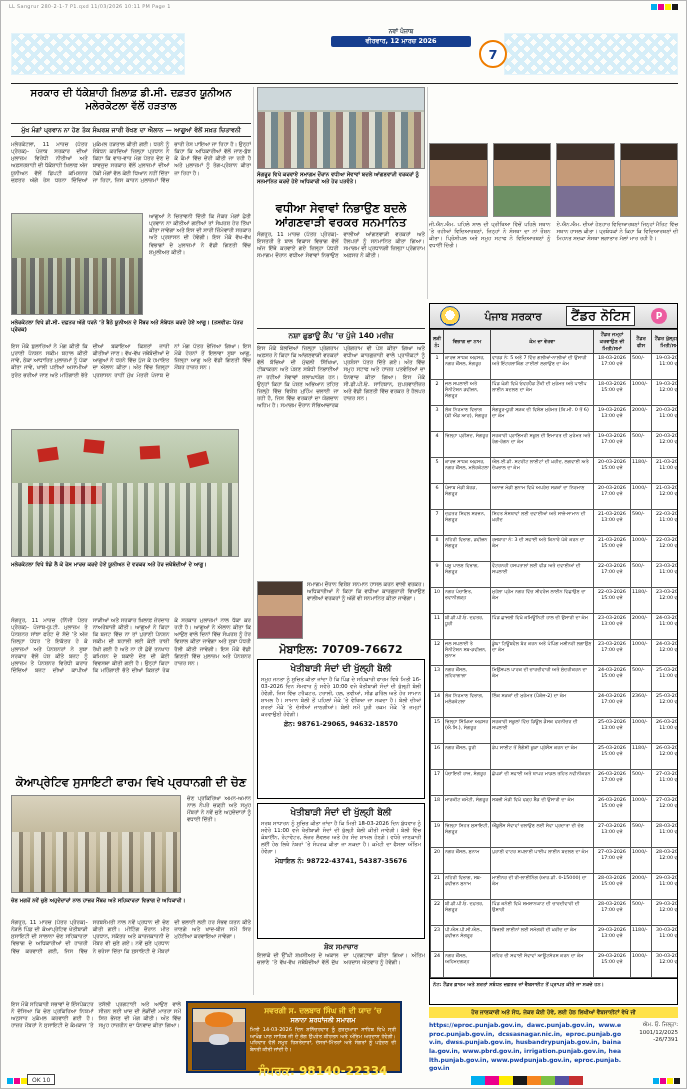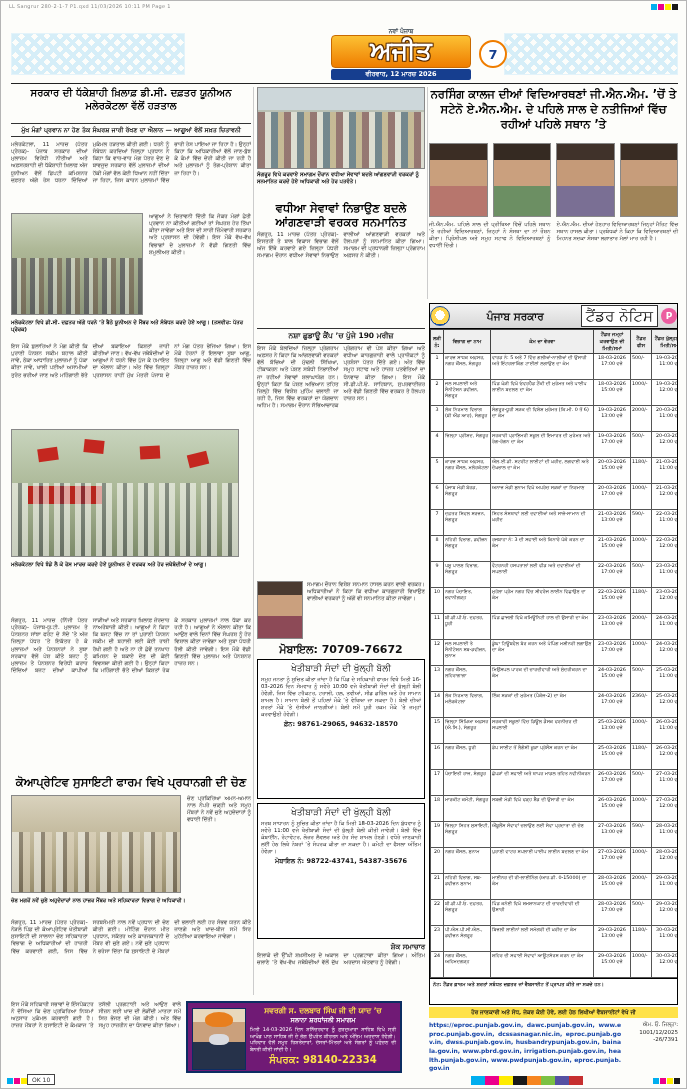--- a/index.html
+++ b/index.html
@@ -77,76 +77,76 @@
   .a3-headline{position:absolute;left:10px;top:774px;width:240px;font-size:11.5px;}
   .a3-photo{left:10px;top:794px;width:170px;height:98px;
      background:linear-gradient(180deg,#d9d2bd 0%,#b8ae8e 60%,#978c6c 100%);}
   .a3-photo::after{height:62%;
      background:repeating-linear-gradient(90deg,rgba(245,245,240,.6) 0 7px,rgba(70,60,55,.4) 7px 11px,rgba(230,220,200,.55) 11px 18px,transparent 18px 22px);}
   .a3-side{position:absolute;left:186px;top:794px;width:64px;height:98px;}
   .a3-caption{left:10px;top:896px;width:240px;}
   .a3-body{position:absolute;left:10px;top:918px;width:240px;height:78px;}
   .bl-text{position:absolute;left:10px;top:1000px;width:170px;height:72px;}
 
-  .memorial{position:absolute;left:185px;top:1000px;width:216px;height:72px;background:#701a75;
+  .memorial{position:absolute;left:185px;top:1000px;width:216px;height:72px;background:#a16207;
      border:2px solid #0c2d62;box-sizing:border-box;color:#fff;padding:3px 4px 3px 62px;}
   .memorial-photo{position:absolute;left:4px;top:5px;width:52px;height:60px;border:1px solid #0c2d62;
      background:linear-gradient(180deg,#e8d8bd 0 22%,#caa07c 22% 55%,#26324a 55% 100%);}
   .memorial-photo::before{content:"";position:absolute;left:12px;top:3px;width:28px;height:15px;
      border-radius:50% 50% 42% 42%;background:#e87f1e;}
   .memorial-photo::after{content:"";position:absolute;left:16px;top:25px;width:20px;height:11px;
      border-radius:40%;background:#dadbe0;}
   .memorial-title{color:#ffe24a;font-size:7.5px;font-weight:800;text-align:center;line-height:1.2;}
   .memorial-sub{font-size:6.5px;font-weight:700;text-align:center;margin-top:1px;}
   .memorial-body{font-size:5px;line-height:1.3;text-align:justify;margin-top:2px;}
-  .memorial-phone{color:#ffe24a;font-size:10px;font-weight:800;text-align:center;margin-top:2px;}
+  .memorial-phone{color:#ffe24a;font-size:12px;font-weight:800;text-align:center;margin-top:12px;}
 
   
   .m-photo{left:256px;top:86px;width:168px;height:82px;
      background:linear-gradient(180deg,#cdd7da 0 28%,#b9c0b4 28% 100%);}
   .m-photo::after{height:70%;
      background:repeating-linear-gradient(90deg,rgba(120,60,60,.55) 0 7px,rgba(245,242,230,.6) 7px 13px,rgba(60,90,110,.55) 13px 20px,rgba(210,180,120,.5) 20px 26px);}
   .m-caption{left:256px;top:170px;width:168px;}
   .m-headline{position:absolute;left:256px;top:200px;width:168px;font-size:11.5px;}
   .m-body-a{position:absolute;left:256px;top:230px;width:168px;height:95px;}
   .m-inset-head{position:absolute;left:256px;top:327px;width:168px;font-size:7.5px;font-weight:800;
      text-align:center;border-top:1px solid #333;border-bottom:1px solid #333;padding:2px 0;}
   .m-body-b{position:absolute;left:256px;top:344px;width:168px;height:232px;}
   .m-portrait{left:256px;top:580px;width:46px;height:58px;
      background:linear-gradient(180deg,#4a3a30 0 24%,#caa07e 24% 60%,#8d4a57 60% 100%);}
   .m-port-text{position:absolute;left:306px;top:580px;width:118px;height:58px;}
   .m-contact{position:absolute;left:256px;top:642px;width:168px;font-size:11px;font-weight:800;text-align:center;}
   .m-ad{position:absolute;left:256px;width:168px;border:1.5px solid #000;box-sizing:border-box;
      padding:3px;background:#fff;}
   .ad1{top:658px;height:140px;} .ad2{top:802px;height:136px;}
-  .ad-title{font-size:9px;font-weight:400;text-align:center;line-height:1.2;}
+  .ad-title{font-size:9px;font-weight:700;text-align:center;line-height:1.2;}
   .ad-body{font-size:5.3px;line-height:1.32;text-align:justify;margin-top:2px;}
   .ad-phone{font-size:6.5px;font-weight:800;text-align:center;margin-top:2px;}
   .m-brief{position:absolute;left:256px;top:942px;width:168px;height:54px;}
-  .brief-head{font-size:7px;font-weight:800;text-align:right;margin-bottom:1px;}
+  .brief-head{font-size:7px;font-weight:800;text-align:center;margin-bottom:1px;}
 
   
   .r-headline{position:absolute;left:428px;top:86px;width:249px;font-size:11.5px;line-height:1.3;}
   .r-photos{position:absolute;left:428px;top:142px;width:249px;height:74px;display:flex;gap:5px;}
   .portrait{flex:1;border:1px solid #888;box-sizing:border-box;}
   .pA{background:linear-gradient(180deg,#3b2d24 0 22%,#c99f7c 22% 58%,#b7766d 58% 100%);}
   .pB{background:linear-gradient(180deg,#352a22 0 22%,#caa07e 22% 58%,#6c8f63 58% 100%);}
   .pC{background:linear-gradient(180deg,#40322a 0 22%,#c59a78 22% 58%,#7a6f94 58% 100%);}
   .pD{background:linear-gradient(180deg,#392c23 0 22%,#c79d7b 22% 58%,#a08458 58% 100%);}
   .r-captions{position:absolute;left:428px;top:220px;width:249px;height:78px;display:flex;gap:6px;}
   .r-cap{flex:1;font-size:5.3px;line-height:1.32;text-align:justify;}
 
   .tender{position:absolute;left:428px;top:302px;width:249px;height:702px;border:1.5px solid #000;
      box-sizing:border-box;background:#fff;overflow:hidden;}
-  .tender-head{height:24px;display:flex;align-items:center;gap:3px;padding:0 0;
+  .tender-head{height:24px;display:flex;align-items:center;gap:16px;padding:0 10px;
      background:linear-gradient(180deg,#f3f3f3,#d7d7d7);border-bottom:1px solid #000;}
   .gov-logo{width:18px;height:18px;border-radius:50%;flex:0 0 18px;border:1px solid #1a4fa0;
      background:radial-gradient(circle at 50% 45%,#fff 0 35%,#ffd54d 35% 70%,#1a4fa0 70% 100%);}
   .gov-title{flex:1;text-align:center;font-size:10.5px;font-weight:800;}
-  .notice-title{font-size:15px;font-weight:400;border:1px solid #333;padding:1px 4px;background:#fff;}
+  .notice-title{font-size:13px;font-weight:700;border:1px solid #333;padding:1px 4px;background:#fff;}
   .p-logo{width:16px;height:16px;border-radius:50%;flex:0 0 16px;background:#ec5da0;color:#fff;
      font-size:9px;font-weight:800;display:flex;align-items:center;justify-content:center;}
   .tender-table{width:100%;border-collapse:collapse;table-layout:fixed;}
   .tender-table th{font-size:5px;font-weight:800;border:1px solid #444;padding:1px;background:#efefef;text-align:center;}
   .tender-table td{font-size:4.8px;line-height:1.25;border:1px solid #555;padding:1px;vertical-align:top;height:23px;}
   .tender-table th:nth-child(1){width:10px;} .tender-table th:nth-child(2){width:44px;}
   .tender-table th:nth-child(3){width:100px;} .tender-table th:nth-child(4){width:34px;}
   .tender-table th:nth-child(5){width:18px;} .tender-table th:nth-child(6){width:34px;}
   .tender-table td:first-child{text-align:center;}
   .datecell{white-space:pre-line;text-align:center;}
@@ -169,21 +169,20 @@
       <i class="sw-m"></i>
       <i class="sw-y"></i>
       <i class="sw-k"></i>
   </div>
 
   <div class="masthead">
     <div class="decor left"></div>
     <div class="decor right"></div>
     <div class="paper-wrap">
       <div class="tagline">ਨਵਾਂ ਪੰਜਾਬ</div>
-      <div class="paper-name">ਅਜੀਤ</div>
       <div class="date-strip">ਵੀਰਵਾਰ, 12 ਮਾਰਚ 2026</div>
     </div>
     <div class="page-circle">7</div>
   </div>
   <div class="mast-rule"></div>
   <div class="vrule vr1"></div>
   <div class="vrule vr2"></div>
 
   <div class="hgroup a1-headline">ਸਰਕਾਰ ਦੀ ਧੱਕੇਸ਼ਾਹੀ ਖ਼ਿਲਾਫ਼ ਡੀ.ਸੀ. ਦਫ਼ਤਰ ਯੂਨੀਅਨ ਮਲੇਰਕੋਟਲਾ ਵੱਲੋਂ ਹੜਤਾਲ</div>
   <div class="a1-kicker">ਮੁੱਖ ਮੰਗਾਂ ਪ੍ਰਵਾਨ ਨਾ ਹੋਣ ਤੱਕ ਸੰਘਰਸ਼ ਜਾਰੀ ਰੱਖਣ ਦਾ ਐਲਾਨ — ਆਗੂਆਂ ਵੱਲੋਂ ਸਖ਼ਤ ਚਿਤਾਵਨੀ</div>
@@ -216,42 +215,41 @@
     <div class="memorial-title">ਸਵਰਗੀ ਸ. ਦਲਬਾਰ ਸਿੰਘ ਜੀ ਦੀ ਯਾਦ ’ਚ</div>
     <div class="memorial-sub">ਸਲਾਨਾ ਸ਼ਰਧਾਂਜਲੀ ਸਮਾਗਮ</div>
     <div class="memorial-body">ਮਿਤੀ 14-03-2026 ਦਿਨ ਸ਼ਨਿੱਚਰਵਾਰ ਨੂੰ ਗੁਰਦੁਆਰਾ ਸਾਹਿਬ ਵਿਖੇ ਸ੍ਰੀ ਆਖੰਡ ਪਾਠ ਸਾਹਿਬ ਜੀ ਦੇ ਭੋਗ ਉਪਰੰਤ ਕੀਰਤਨ ਅਤੇ ਅੰਤਿਮ ਅਰਦਾਸ ਹੋਵੇਗੀ। ਪਰਿਵਾਰ ਵੱਲੋਂ ਸਮੂਹ ਰਿਸ਼ਤੇਦਾਰਾਂ, ਦੋਸਤਾਂ-ਮਿੱਤਰਾਂ ਅਤੇ ਸੰਗਤਾਂ ਨੂੰ ਪਹੁੰਚਣ ਦੀ ਬੇਨਤੀ ਕੀਤੀ ਜਾਂਦੀ ਹੈ।</div>
     <div class="memorial-phone">ਸੰਪਰਕ: 98140-22334</div>
   </div>
 
   <div class="photo m-photo"></div>
   <div class="caption m-caption">ਸੰਗਰੂਰ ਵਿਖੇ ਕਰਵਾਏ ਸਮਾਗਮ ਦੌਰਾਨ ਵਧੀਆ ਸੇਵਾਵਾਂ ਬਦਲੇ ਆਂਗਣਵਾੜੀ ਵਰਕਰਾਂ ਨੂੰ ਸਨਮਾਨਿਤ ਕਰਦੇ ਹੋਏ ਅਧਿਕਾਰੀ ਅਤੇ ਹੋਰ ਪਤਵੰਤੇ।</div>
   <div class="hgroup m-headline">ਵਧੀਆ ਸੇਵਾਵਾਂ ਨਿਭਾਉਣ ਬਦਲੇ ਆਂਗਣਵਾੜੀ ਵਰਕਰ ਸਨਮਾਨਿਤ</div>
   <div class="body cols2 m-body-a">ਸੰਗਰੂਰ, 11 ਮਾਰਚ (ਪੱਤਰ ਪ੍ਰੇਰਕ)- ਇਸਤਰੀ ਤੇ ਬਾਲ ਵਿਕਾਸ ਵਿਭਾਗ ਵੱਲੋਂ ਅੱਜ ਇੱਥੇ ਕਰਵਾਏ ਗਏ ਜ਼ਿਲ੍ਹਾ ਪੱਧਰੀ ਸਮਾਗਮ ਦੌਰਾਨ ਵਧੀਆ ਸੇਵਾਵਾਂ ਨਿਭਾਉਣ ਵਾਲੀਆਂ ਆਂਗਣਵਾੜੀ ਵਰਕਰਾਂ ਅਤੇ ਹੈਲਪਰਾਂ ਨੂੰ ਸਨਮਾਨਿਤ ਕੀਤਾ ਗਿਆ। ਸਮਾਗਮ ਦੀ ਪ੍ਰਧਾਨਗੀ ਜ਼ਿਲ੍ਹਾ ਪ੍ਰੋਗਰਾਮ ਅਫ਼ਸਰ ਨੇ ਕੀਤੀ।</div>
-  <div class="m-inset-head">ਨਸ਼ਾ ਛੁਡਾਊ ਕੈਂਪ ’ਚ ਪੁੱਜੇ 190 ਮਰੀਜ਼</div>
+  <div class="m-inset-head">ਨਸ਼ਾ ਛੁਡਾਊ ਕੈਂਪ ’ਚ ਪੁੱਜੇ 140 ਮਰੀਜ਼</div>
   <div class="body cols2 m-body-b">ਇਸ ਮੌਕੇ ਬੋਲਦਿਆਂ ਜ਼ਿਲ੍ਹਾ ਪ੍ਰੋਗਰਾਮ ਅਫ਼ਸਰ ਨੇ ਕਿਹਾ ਕਿ ਆਂਗਣਵਾੜੀ ਵਰਕਰਾਂ ਵੱਲੋਂ ਬੱਚਿਆਂ ਦੀ ਮੁੱਢਲੀ ਸਿੱਖਿਆ, ਟੀਕਾਕਰਨ ਅਤੇ ਪੋਸ਼ਣ ਸਬੰਧੀ ਨਿਭਾਈਆਂ ਜਾ ਰਹੀਆਂ ਸੇਵਾਵਾਂ ਸ਼ਲਾਘਾਯੋਗ ਹਨ। ਉਨ੍ਹਾਂ ਕਿਹਾ ਕਿ ਪੋਸ਼ਣ ਅਭਿਆਨ ਤਹਿਤ ਜ਼ਿਲ੍ਹੇ ਵਿੱਚ ਵਿਸ਼ੇਸ਼ ਮੁਹਿੰਮ ਚਲਾਈ ਜਾ ਰਹੀ ਹੈ, ਜਿਸ ਵਿੱਚ ਵਰਕਰਾਂ ਦਾ ਯੋਗਦਾਨ ਅਹਿਮ ਹੈ। ਸਮਾਗਮ ਦੌਰਾਨ ਸੱਭਿਆਚਾਰਕ ਪ੍ਰੋਗਰਾਮ ਵੀ ਪੇਸ਼ ਕੀਤਾ ਗਿਆ ਅਤੇ ਵਧੀਆ ਕਾਰਗੁਜ਼ਾਰੀ ਵਾਲੇ ਪ੍ਰਾਜੈਕਟਾਂ ਨੂੰ ਪ੍ਰਸ਼ੰਸਾ ਪੱਤਰ ਦਿੱਤੇ ਗਏ। ਅੰਤ ਵਿੱਚ ਸਮੂਹ ਸਟਾਫ ਅਤੇ ਹਾਜ਼ਰ ਪਤਵੰਤਿਆਂ ਦਾ ਧੰਨਵਾਦ ਕੀਤਾ ਗਿਆ। ਇਸ ਮੌਕੇ ਸੀ.ਡੀ.ਪੀ.ਓ. ਸਾਹਿਬਾਨ, ਸੁਪਰਵਾਈਜ਼ਰ ਅਤੇ ਵੱਡੀ ਗਿਣਤੀ ਵਿੱਚ ਵਰਕਰ ਤੇ ਹੈਲਪਰ ਹਾਜ਼ਰ ਸਨ।</div>
   <div class="photo m-portrait"></div>
   <div class="body m-port-text">ਸਮਾਗਮ ਦੌਰਾਨ ਵਿਸ਼ੇਸ਼ ਸਨਮਾਨ ਹਾਸਲ ਕਰਨ ਵਾਲੀ ਵਰਕਰ। ਅਧਿਕਾਰੀਆਂ ਨੇ ਕਿਹਾ ਕਿ ਵਧੀਆ ਕਾਰਗੁਜ਼ਾਰੀ ਵਿਖਾਉਣ ਵਾਲੀਆਂ ਵਰਕਰਾਂ ਨੂੰ ਅੱਗੋਂ ਵੀ ਸਨਮਾਨਿਤ ਕੀਤਾ ਜਾਵੇਗਾ।</div>
   <div class="m-contact">ਮੋਬਾਇਲ: 70709-76672</div>
 
   <div class="m-ad ad1">
     <div class="ad-title">ਖੇਤੀਬਾੜੀ ਸੰਦਾਂ ਦੀ ਖੁੱਲ੍ਹੀ ਬੋਲੀ</div>
     <div class="ad-body">ਸਮੂਹ ਜਨਤਾ ਨੂੰ ਸੂਚਿਤ ਕੀਤਾ ਜਾਂਦਾ ਹੈ ਕਿ ਪਿੰਡ ਦੇ ਸਹਿਕਾਰੀ ਫਾਰਮ ਵਿਖੇ ਮਿਤੀ 16-03-2026 ਦਿਨ ਸੋਮਵਾਰ ਨੂੰ ਸਵੇਰੇ 10:00 ਵਜੇ ਖੇਤੀਬਾੜੀ ਸੰਦਾਂ ਦੀ ਖੁੱਲ੍ਹੀ ਬੋਲੀ ਹੋਵੇਗੀ, ਜਿਸ ਵਿੱਚ ਟਰੈਕਟਰ, ਟਰਾਲੀ, ਹਲ਼, ਤਵੀਆਂ, ਸੀਡ ਡਰਿੱਲ ਅਤੇ ਹੋਰ ਸਾਮਾਨ ਸ਼ਾਮਲ ਹੈ। ਸਾਮਾਨ ਬੋਲੀ ਤੋਂ ਪਹਿਲਾਂ ਮੌਕੇ ’ਤੇ ਵੇਖਿਆ ਜਾ ਸਕਦਾ ਹੈ। ਬੋਲੀ ਦੀਆਂ ਸ਼ਰਤਾਂ ਮੌਕੇ ’ਤੇ ਦੱਸੀਆਂ ਜਾਣਗੀਆਂ। ਬੋਲੀ ਸਮੇਂ ਪੂਰੀ ਰਕਮ ਮੌਕੇ ’ਤੇ ਜਮ੍ਹਾਂ ਕਰਵਾਉਣੀ ਹੋਵੇਗੀ।</div>
     <div class="ad-phone">ਫ਼ੋਨ: 98761-29065, 94632-18570</div>
   </div>
   <div class="m-ad ad2">
     <div class="ad-title">ਖੇਤੀਬਾੜੀ ਸੰਦਾਂ ਦੀ ਖੁੱਲ੍ਹੀ ਬੋਲੀ</div>
     <div class="ad-body">ਸਰਬ ਸਾਧਾਰਨ ਨੂੰ ਸੂਚਿਤ ਕੀਤਾ ਜਾਂਦਾ ਹੈ ਕਿ ਮਿਤੀ 18-03-2026 ਦਿਨ ਬੁੱਧਵਾਰ ਨੂੰ ਸਵੇਰੇ 11:00 ਵਜੇ ਖੇਤੀਬਾੜੀ ਸੰਦਾਂ ਦੀ ਖੁੱਲ੍ਹੀ ਬੋਲੀ ਕੀਤੀ ਜਾਵੇਗੀ। ਬੋਲੀ ਵਿੱਚ ਕੰਬਾਈਨ, ਰੋਟਾਵੇਟਰ, ਲੇਜ਼ਰ ਲੈਵਲਰ ਅਤੇ ਹੋਰ ਸੰਦ ਸ਼ਾਮਲ ਹੋਣਗੇ। ਵਧੇਰੇ ਜਾਣਕਾਰੀ ਲਈ ਹੇਠ ਲਿਖੇ ਨੰਬਰਾਂ ’ਤੇ ਸੰਪਰਕ ਕੀਤਾ ਜਾ ਸਕਦਾ ਹੈ। ਕਮੇਟੀ ਦਾ ਫੈਸਲਾ ਅੰਤਿਮ ਹੋਵੇਗਾ।</div>
     <div class="ad-phone">ਮੋਬਾਇਲ ਨੰ: 98722-43741, 54387-35676</div>
   </div>
   <div class="m-brief">
     <div class="brief-head">ਸ਼ੋਕ ਸਮਾਚਾਰ</div>
     <div class="body cols2">ਇਲਾਕੇ ਦੀ ਉੱਘੀ ਸ਼ਖ਼ਸੀਅਤ ਦੇ ਅਕਾਲ ਚਲਾਣੇ ’ਤੇ ਵੱਖ-ਵੱਖ ਜਥੇਬੰਦੀਆਂ ਵੱਲੋਂ ਦੁੱਖ ਦਾ ਪ੍ਰਗਟਾਵਾ ਕੀਤਾ ਗਿਆ। ਅੰਤਿਮ ਅਰਦਾਸ ਐਤਵਾਰ ਨੂੰ ਹੋਵੇਗੀ।</div>
   </div>
 
-  <div class="hgroup r-headline">ਨਰਸਿੰਗ ਕਾਲਜ ਦੀਆਂ ਵਿਦਿਆਰਥਣਾਂ ਜੀ.ਐਨ.ਐਮ. ’ਚੋਂ ਤੇ ਸਟੇਨੋ ਏ.ਐਨ.ਐਮ. ਦੇ ਪਹਿਲੇ ਸਾਲ ਦੇ ਨਤੀਜਿਆਂ ਵਿੱਚ ਰਹੀਆਂ ਪਹਿਲੇ ਸਥਾਨ ’ਤੇ</div>
   <div class="r-photos">
     <div class="portrait pA"></div>
     <div class="portrait pB"></div>
     <div class="portrait pC"></div>
     <div class="portrait pD"></div>
   </div>
   <div class="r-captions">
     <div class="r-cap">ਜੀ.ਐਨ.ਐਮ. ਪਹਿਲੇ ਸਾਲ ਦੀ ਪ੍ਰੀਖਿਆ ਵਿੱਚੋਂ ਪਹਿਲੇ ਸਥਾਨ ’ਤੇ ਰਹੀਆਂ ਵਿਦਿਆਰਥਣਾਂ, ਜਿਨ੍ਹਾਂ ਨੇ ਸੰਸਥਾ ਦਾ ਨਾਂ ਰੌਸ਼ਨ ਕੀਤਾ। ਪ੍ਰਿੰਸੀਪਲ ਅਤੇ ਸਮੂਹ ਸਟਾਫ ਨੇ ਵਿਦਿਆਰਥਣਾਂ ਨੂੰ ਵਧਾਈ ਦਿੱਤੀ।</div>
     <div class="r-cap">ਏ.ਐਨ.ਐਮ. ਦੀਆਂ ਹੋਣਹਾਰ ਵਿਦਿਆਰਥਣਾਂ ਜਿਨ੍ਹਾਂ ਮੈਰਿਟ ਵਿੱਚ ਸਥਾਨ ਹਾਸਲ ਕੀਤਾ। ਪ੍ਰਬੰਧਕਾਂ ਨੇ ਕਿਹਾ ਕਿ ਵਿਦਿਆਰਥਣਾਂ ਦੀ ਮਿਹਨਤ ਸਦਕਾ ਸੰਸਥਾ ਲਗਾਤਾਰ ਮੱਲਾਂ ਮਾਰ ਰਹੀ ਹੈ।</div>
   </div>

